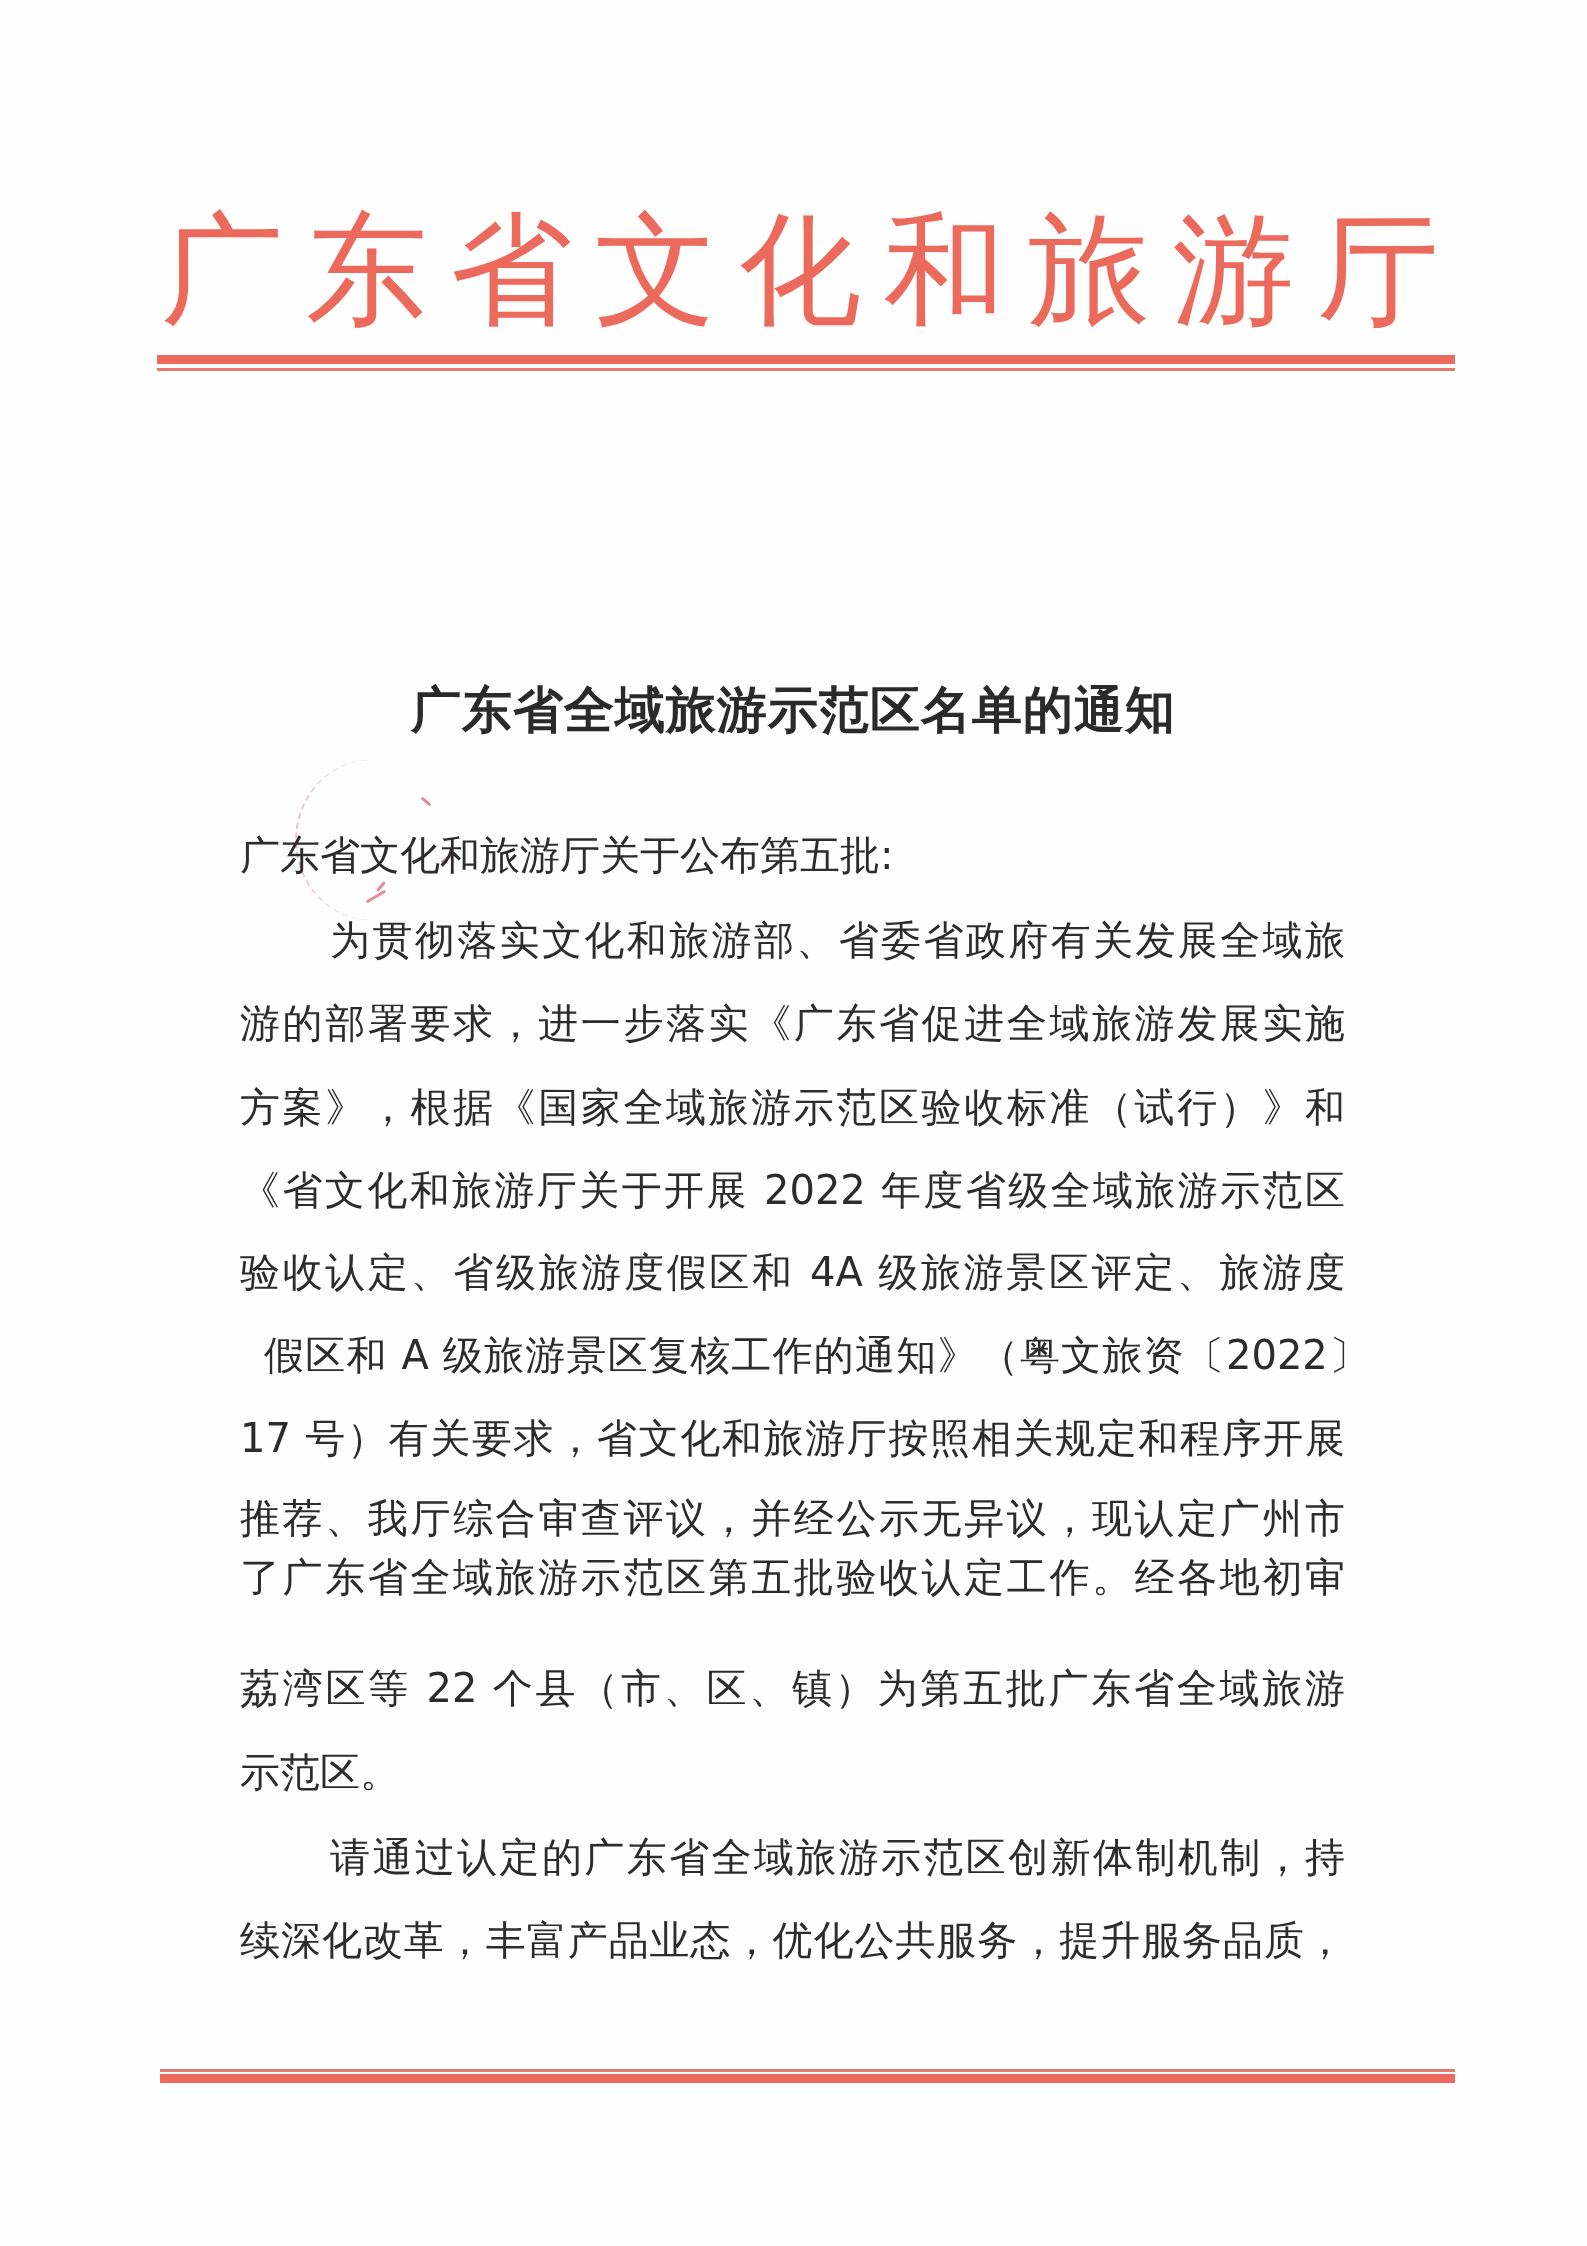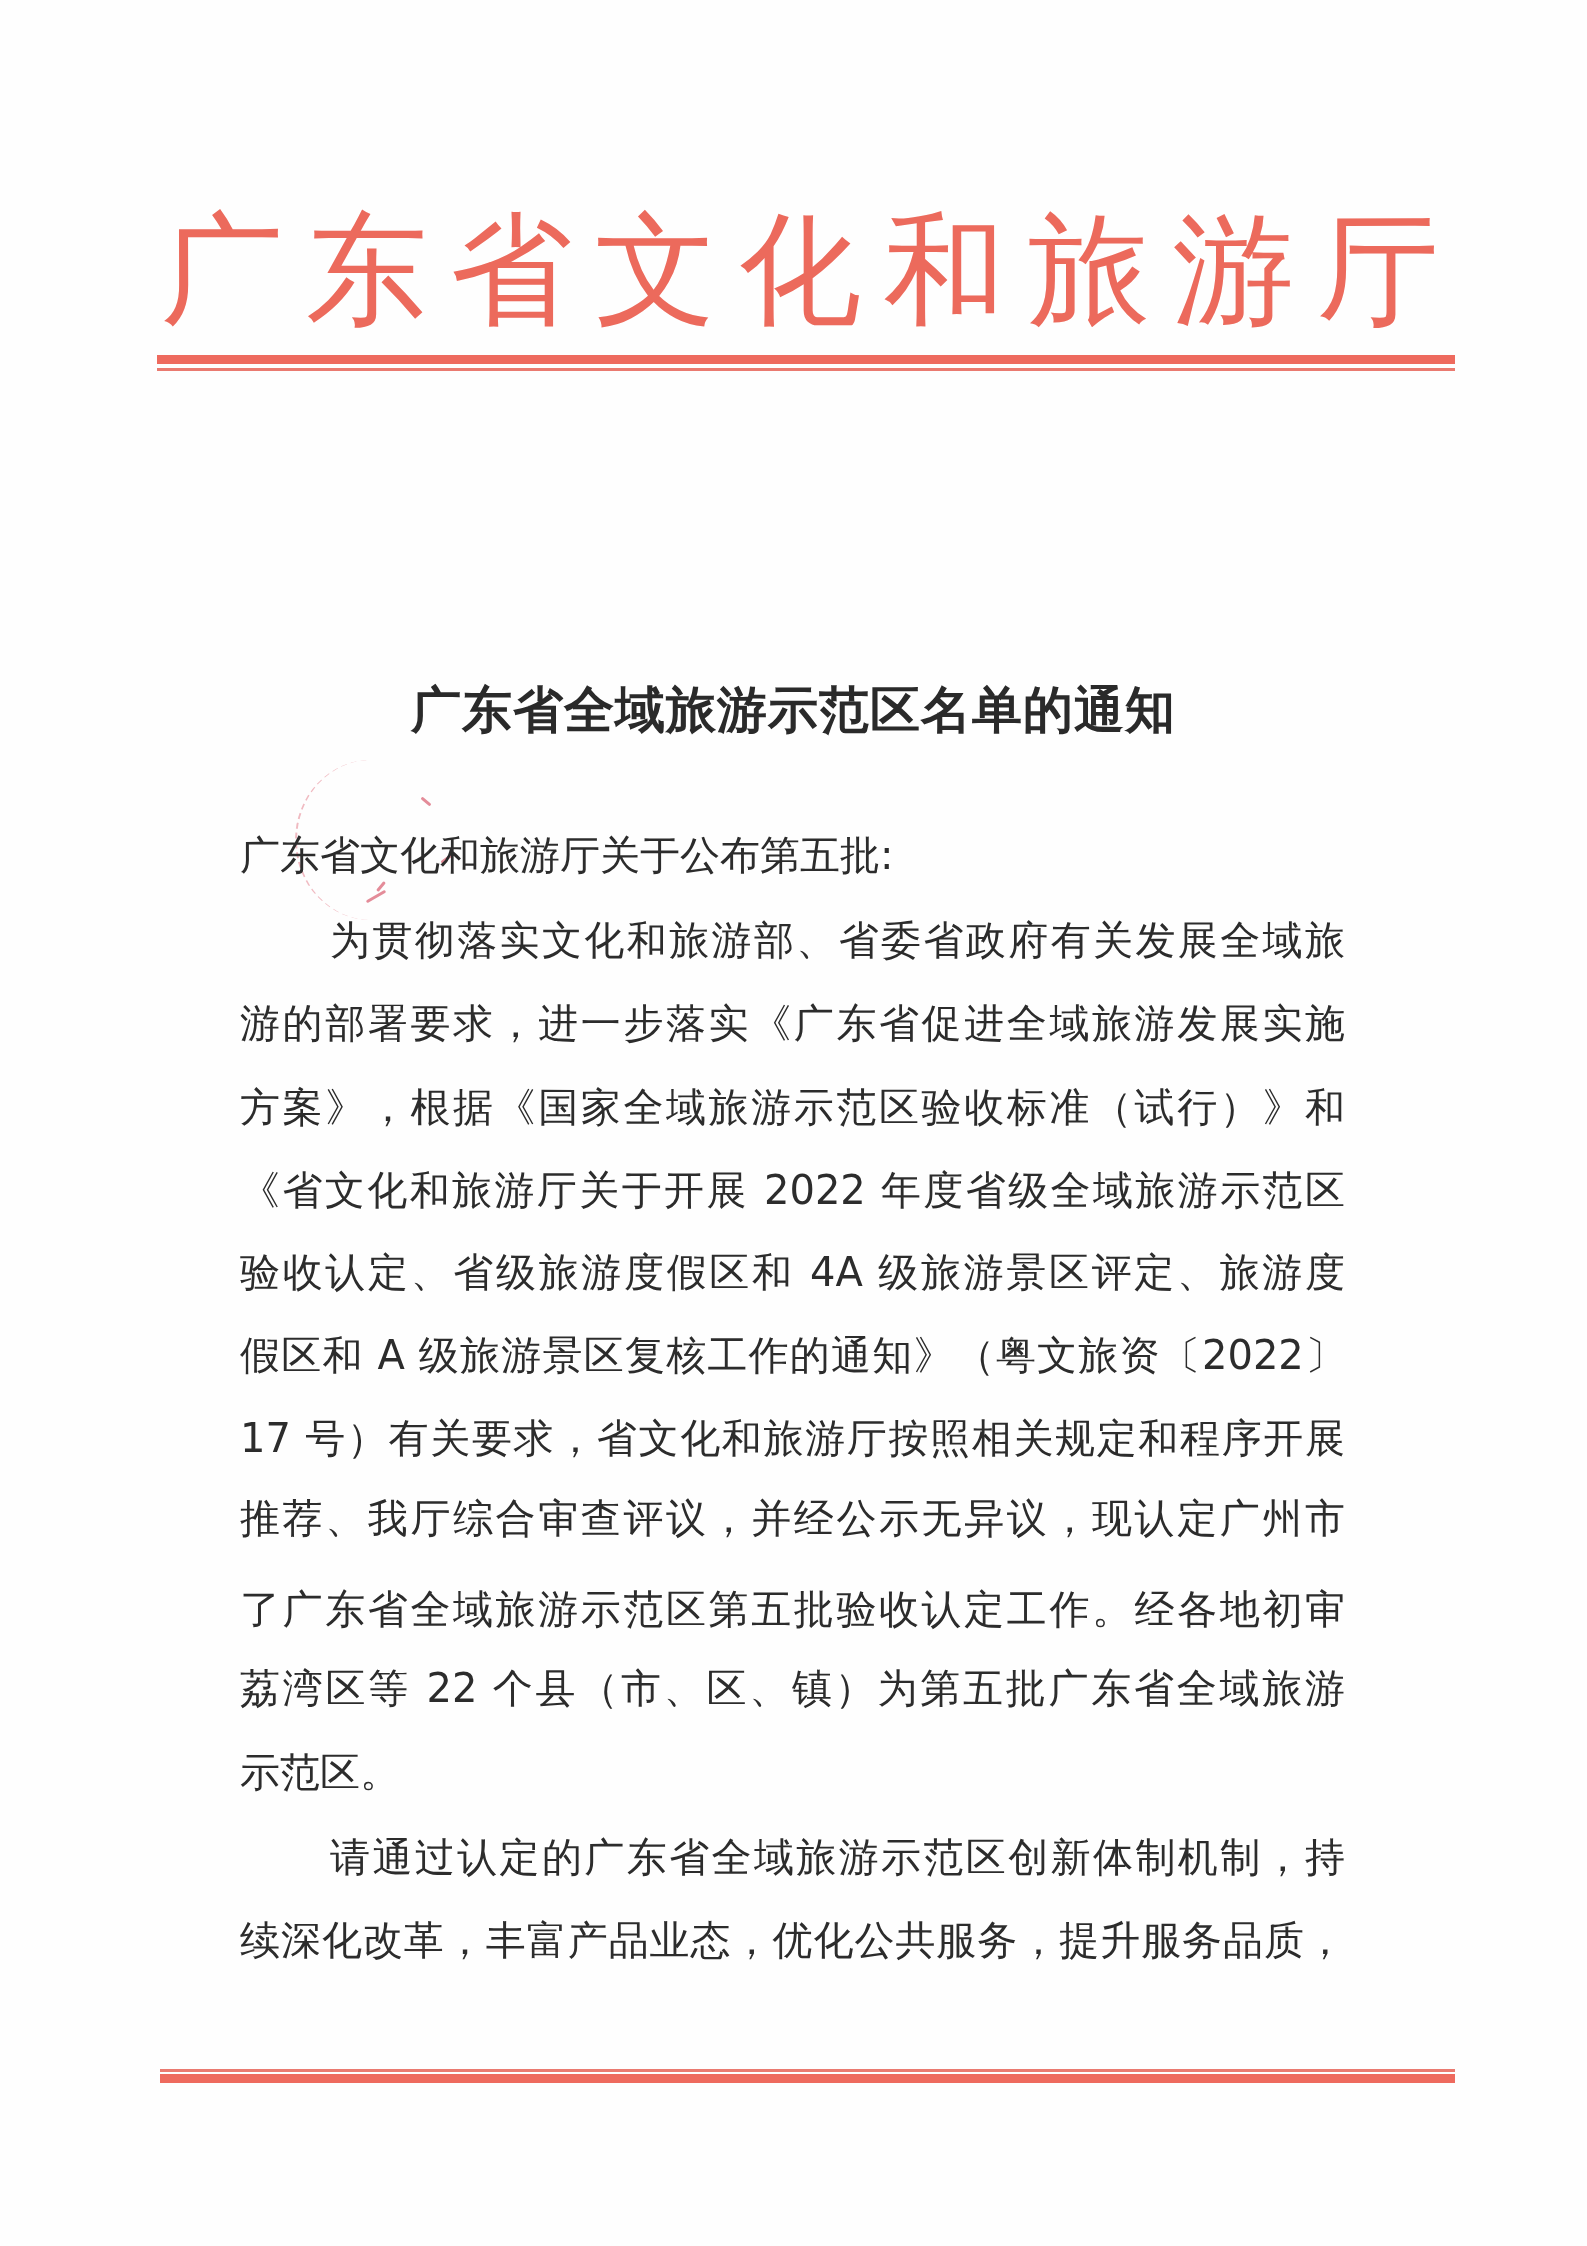--- a/index.html
+++ b/index.html
@@ -62,23 +62,23 @@
   <div class="stamp-mark" style="left:365px; top:895px; width:22px; transform:rotate(-30deg);"></div>
   <div class="stamp-mark" style="left:420px; top:800px; width:12px; transform:rotate(40deg);"></div>
 
   <div class="line short" style="top:827px;">广东省文化和旅游厅关于公布第五批:</div>
 
   <div class="line indent" style="top:912px;">为贯彻落实文化和旅游部、省委省政府有关发展全域旅</div>
   <div class="line" style="top:1079px;">方案》，根据《国家全域旅游示范区验收标准（试行）》和</div>
   <div class="line" style="top:995px;">游的部署要求，进一步落实《广东省促进全域旅游发展实施</div>
   <div class="line" style="top:1162px;">《省文化和旅游厅关于开展 2022 年度省级全域旅游示范区</div>
   <div class="line" style="top:1244px;">验收认定、省级旅游度假区和 4A 级旅游景区评定、旅游度</div>
-  <div class="line" style="top:1327px;">假区和 A 级旅游景区复核工作的通知》（粤文旅资〔2022〕</div>
+  <div class="line" style="top:1327px;margin-left:24px;">假区和 A 级旅游景区复核工作的通知》（粤文旅资〔2022〕</div>
   <div class="line" style="top:1410px;">17 号）有关要求，省文化和旅游厅按照相关规定和程序开展</div>
-  <div class="line" style="top:1581px;">了广东省全域旅游示范区第五批验收认定工作。经各地初审</div>
+  <div class="line" style="top:1549px;">了广东省全域旅游示范区第五批验收认定工作。经各地初审</div>
   <div class="line" style="top:1490px;">推荐、我厅综合审查评议，并经公示无异议，现认定广州市</div>
   <div class="line" style="top:1660px;">荔湾区等 22 个县（市、区、镇）为第五批广东省全域旅游</div>
   <div class="line short" style="top:1744px;">示范区。</div>
   <div class="line indent" style="top:1829px;">请通过认定的广东省全域旅游示范区创新体制机制，持</div>
   <div class="line" style="top:1912px;">续深化改革，丰富产品业态，优化公共服务，提升服务品质，</div>
 
   <div class="rule-thin" style="left:160px; top:2069px; width:1295px;"></div>
   <div class="rule-thick" style="left:160px; top:2074px; width:1295px;"></div>
 
 </div>

